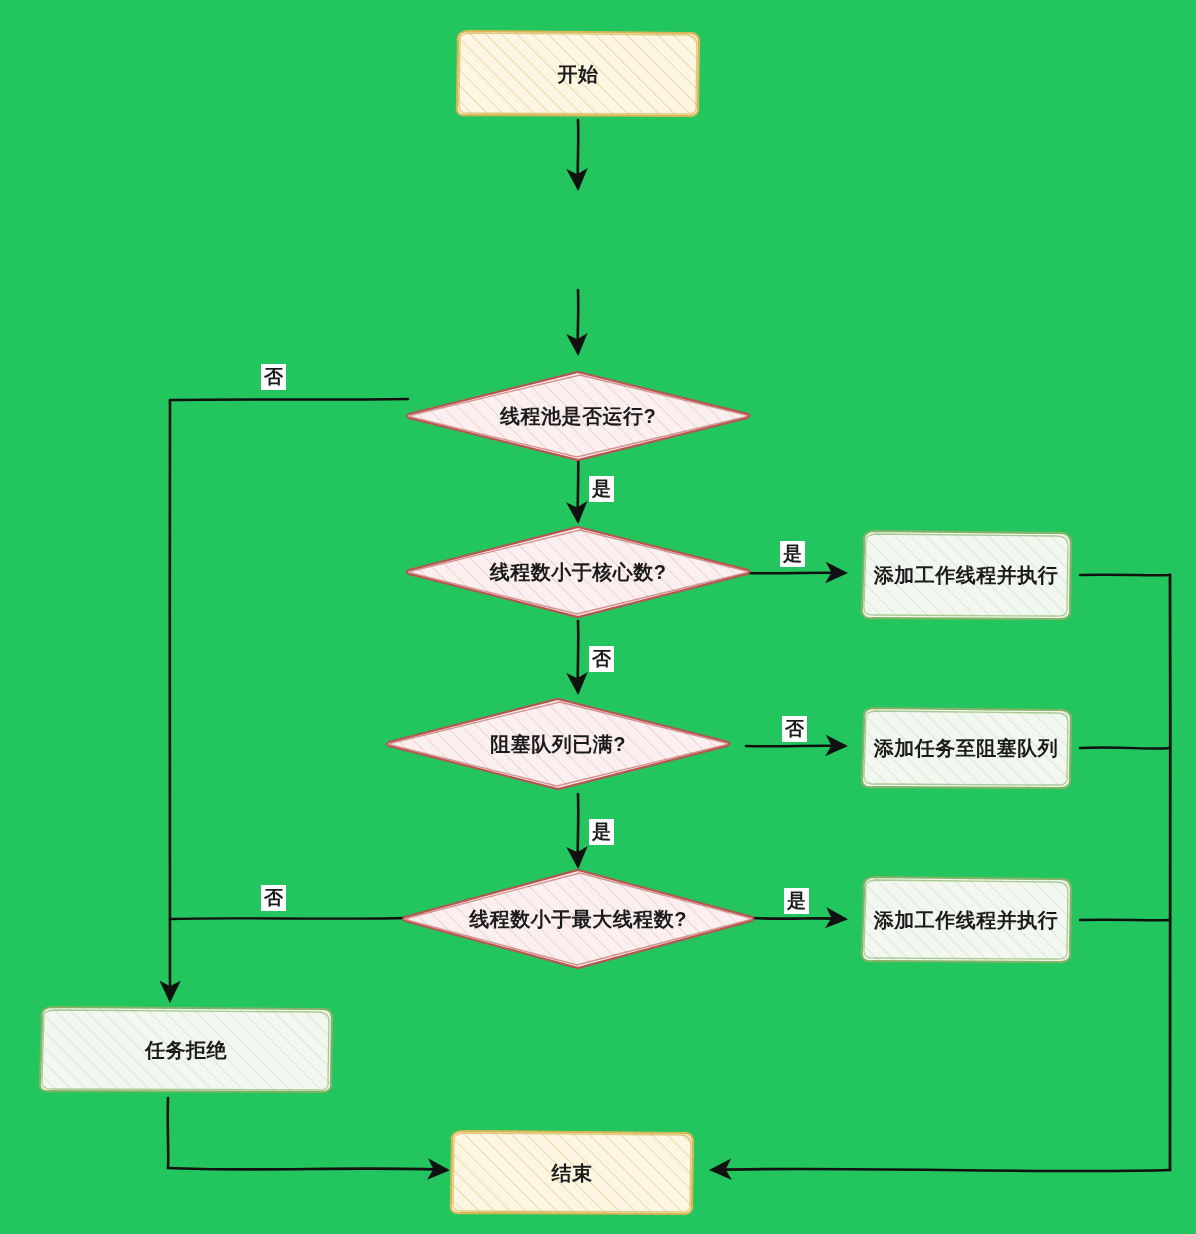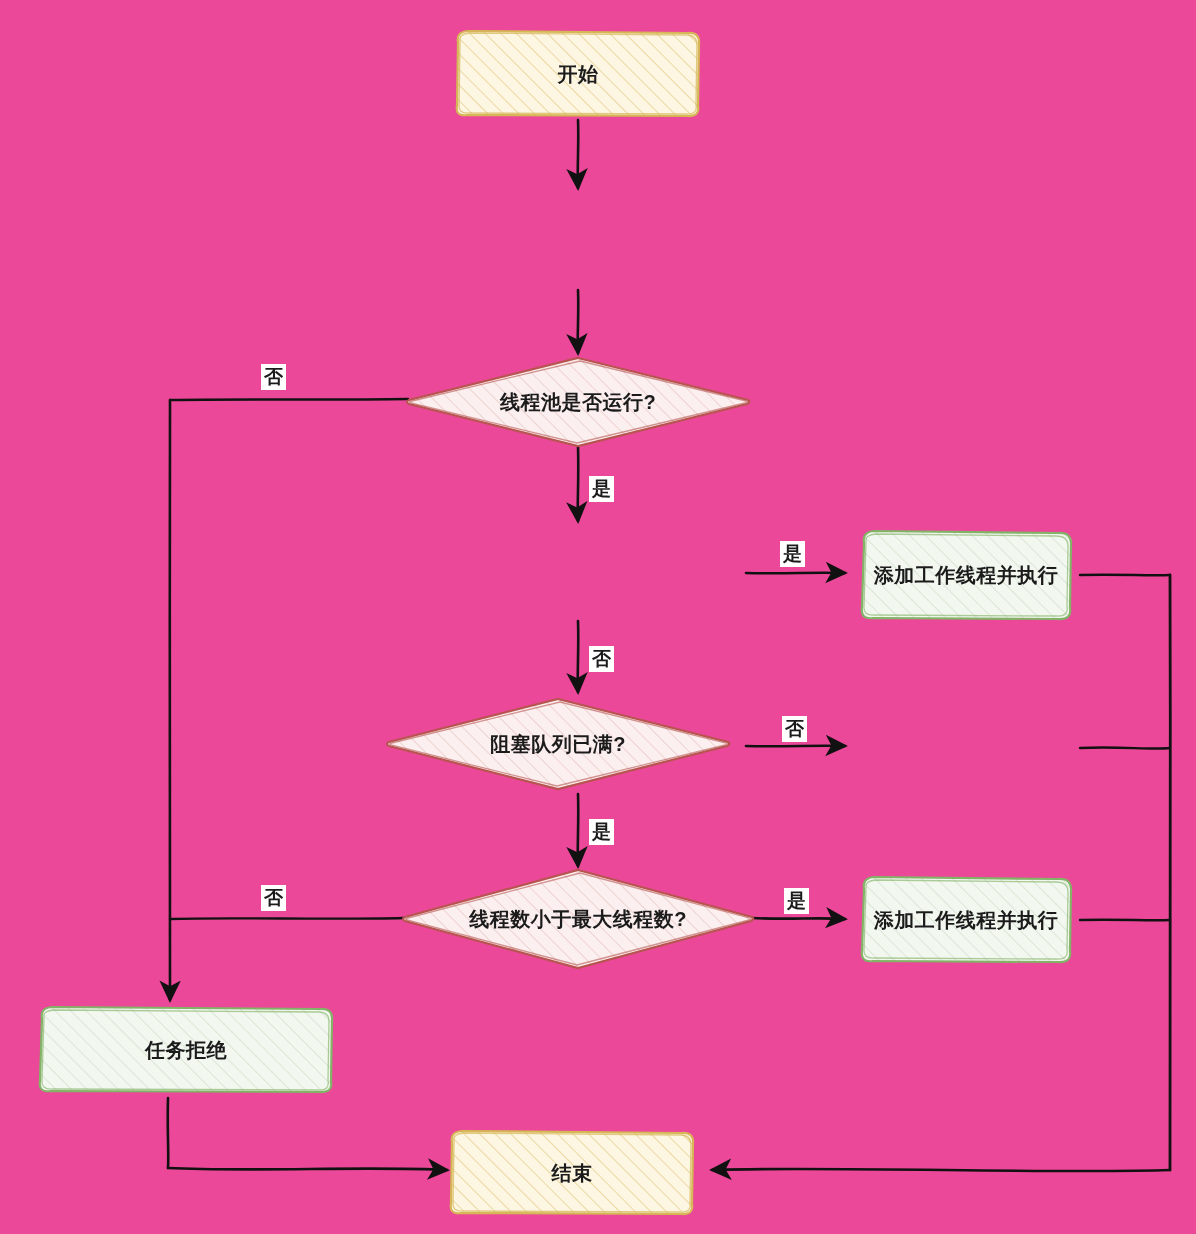--- a/index.html
+++ b/index.html
@@ -5,21 +5,21 @@
   * { box-sizing: border-box; }
   html, body {
     margin: 0; padding: 0;
     background: #ffffff;
     font-family: "Liberation Sans", "DejaVu Sans", sans-serif;
   }
   #canvas {
     position: relative;
     width: 1196px;
     height: 1234px;
-    background: #ec4899;
+    background: #22c55e;
     overflow: hidden;
   }
   #edges {
     position: absolute;
     left: 0; top: 0;
     width: 1196px; height: 1234px;
     pointer-events: none;
   }
   .node {
     position: absolute;
@@ -123,30 +123,39 @@
     <svg class="shape" viewBox="0 0 264 96" preserveAspectRatio="none">
       <path d="M12,16 Q10,6 22,5 L242,7 Q254,6 253,18 L252,80 Q254,91 241,90 L21,89 Q9,91 11,79 Z" fill="#fdf6e3" stroke="none"></path>
       <path d="M12,16 Q10,6 22,5 L242,7 Q254,6 253,18 L252,80 Q254,91 241,90 L21,89 Q9,91 11,79 Z" fill="url(#h-yellow)" stroke="none" opacity="0.85"></path>
       <path d="M12,16 Q10,6 22,5 L242,7 Q254,6 253,18 L252,80 Q254,91 241,90 L21,89 Q9,91 11,79 Z" fill="none" stroke="#d6b656" stroke-width="2.2" stroke-linecap="round"></path>
       <path d="M14,14 Q13,8 24,7 L240,9 Q251,9 251,19 L250,78 Q252,89 240,88 L23,87 Q12,88 13,78 Z" fill="none" stroke="#d6b656" stroke-width="1.4" opacity="0.7"></path>
     </svg>
     <span class="node-label">开始</span>
   </div>
 
 
-  <div class="node" style="left:404px; top:355px; width:348px; height:94px;">
+  <div class="node" style="left:404px; top:369px; width:348px; height:94px;">
     <svg class="shape" viewBox="0 0 348 94" preserveAspectRatio="none">
       <path d="M174,3 L344,45 Q347,47 343,49 L174,91 L5,49 Q1,47 5,45 Z" fill="#fbf0ef" stroke="none"></path>
       <path d="M174,3 L344,45 Q347,47 343,49 L174,91 L5,49 Q1,47 5,45 Z" fill="url(#h-red)" stroke="none" opacity="0.8"></path>
       <path d="M174,3 L344,45 Q347,47 343,49 L174,91 L5,49 Q1,47 5,45 Z" fill="none" stroke="#b85450" stroke-width="2.2" stroke-linecap="round"></path>
       <path d="M176,6 L342,46 Q345,47 341,48 L173,88 L7,48 Q4,47 8,46 Z" fill="none" stroke="#b85450" stroke-width="1.3" opacity="0.6"></path>
     </svg>
     <span class="node-label">线程池是否运行?</span>
   </div>
 
+  <div class="node" style="left:404px; top:524px; width:348px; height:96px;">
+    <svg class="shape" viewBox="0 0 348 96" preserveAspectRatio="none">
+      <path d="M174,3 L344,46 Q347,48 343,50 L174,93 L5,50 Q1,48 5,46 Z" fill="#fbf0ef" stroke="none"></path>
+      <path d="M174,3 L344,46 Q347,48 343,50 L174,93 L5,50 Q1,48 5,46 Z" fill="url(#h-red)" stroke="none" opacity="0.8"></path>
+      <path d="M174,3 L344,46 Q347,48 343,50 L174,93 L5,50 Q1,48 5,46 Z" fill="none" stroke="#b85450" stroke-width="2.2" stroke-linecap="round"></path>
+      <path d="M176,6 L342,47 Q345,48 341,49 L173,90 L7,49 Q4,48 8,47 Z" fill="none" stroke="#b85450" stroke-width="1.3" opacity="0.6"></path>
+    </svg>
+    <span class="node-label">线程数小于核心数?</span>
+  </div>
 
   <div class="node" style="left:384px; top:696px; width:348px; height:96px;">
     <svg class="shape" viewBox="0 0 348 96" preserveAspectRatio="none">
       <path d="M174,3 L344,46 Q347,48 343,50 L174,93 L5,50 Q1,48 5,46 Z" fill="#fbf0ef" stroke="none"></path>
       <path d="M174,3 L344,46 Q347,48 343,50 L174,93 L5,50 Q1,48 5,46 Z" fill="url(#h-red)" stroke="none" opacity="0.8"></path>
       <path d="M174,3 L344,46 Q347,48 343,50 L174,93 L5,50 Q1,48 5,46 Z" fill="none" stroke="#b85450" stroke-width="2.2" stroke-linecap="round"></path>
       <path d="M176,6 L342,47 Q345,48 341,49 L173,90 L7,49 Q4,48 8,47 Z" fill="none" stroke="#b85450" stroke-width="1.3" opacity="0.6"></path>
     </svg>
     <span class="node-label">阻塞队列已满?</span>
   </div>
@@ -164,20 +173,29 @@
   <div class="node" style="left:852px; top:525px; width:228px; height:100px;">
     <svg class="shape" viewBox="0 0 228 100" preserveAspectRatio="none">
       <path d="M12,18 Q10,7 22,6 L206,8 Q220,7 219,20 L218,83 Q220,95 206,94 L21,93 Q8,95 10,82 Z" fill="#f2f7f0" stroke="none"></path>
       <path d="M12,18 Q10,7 22,6 L206,8 Q220,7 219,20 L218,83 Q220,95 206,94 L21,93 Q8,95 10,82 Z" fill="url(#h-green)" stroke="none" opacity="0.85"></path>
       <path d="M12,18 Q10,7 22,6 L206,8 Q220,7 219,20 L218,83 Q220,95 206,94 L21,93 Q8,95 10,82 Z" fill="none" stroke="#82b366" stroke-width="2.2" stroke-linecap="round"></path>
       <path d="M14,16 Q13,10 24,9 L204,11 Q216,11 216,21 L215,81 Q217,92 204,91 L23,90 Q11,91 12,81 Z" fill="none" stroke="#82b366" stroke-width="1.3" opacity="0.65"></path>
     </svg>
     <span class="node-label">添加工作线程并执行</span>
   </div>
 
+  <div class="node" style="left:852px; top:703px; width:228px; height:90px;">
+    <svg class="shape" viewBox="0 0 228 90" preserveAspectRatio="none">
+      <path d="M12,16 Q10,6 22,5 L206,7 Q220,6 219,18 L218,74 Q220,86 206,85 L21,84 Q8,86 10,73 Z" fill="#f2f7f0" stroke="none"></path>
+      <path d="M12,16 Q10,6 22,5 L206,7 Q220,6 219,18 L218,74 Q220,86 206,85 L21,84 Q8,86 10,73 Z" fill="url(#h-green)" stroke="none" opacity="0.85"></path>
+      <path d="M12,16 Q10,6 22,5 L206,7 Q220,6 219,18 L218,74 Q220,86 206,85 L21,84 Q8,86 10,73 Z" fill="none" stroke="#82b366" stroke-width="2.2" stroke-linecap="round"></path>
+      <path d="M14,14 Q13,9 24,8 L204,10 Q216,10 216,19 L215,72 Q217,83 204,82 L23,81 Q11,82 12,72 Z" fill="none" stroke="#82b366" stroke-width="1.3" opacity="0.65"></path>
+    </svg>
+    <span class="node-label">添加任务至阻塞队列</span>
+  </div>
 
   <div class="node" style="left:852px; top:872px; width:228px; height:96px;">
     <svg class="shape" viewBox="0 0 228 96" preserveAspectRatio="none">
       <path d="M12,17 Q10,6 22,5 L206,7 Q220,6 219,19 L218,79 Q220,91 206,90 L21,89 Q8,91 10,78 Z" fill="#f2f7f0" stroke="none"></path>
       <path d="M12,17 Q10,6 22,5 L206,7 Q220,6 219,19 L218,79 Q220,91 206,90 L21,89 Q8,91 10,78 Z" fill="url(#h-green)" stroke="none" opacity="0.85"></path>
       <path d="M12,17 Q10,6 22,5 L206,7 Q220,6 219,19 L218,79 Q220,91 206,90 L21,89 Q8,91 10,78 Z" fill="none" stroke="#82b366" stroke-width="2.2" stroke-linecap="round"></path>
       <path d="M14,15 Q13,9 24,8 L204,10 Q216,10 216,20 L215,77 Q217,88 204,87 L23,86 Q11,87 12,77 Z" fill="none" stroke="#82b366" stroke-width="1.3" opacity="0.65"></path>
     </svg>
     <span class="node-label">添加工作线程并执行</span>
   </div>

